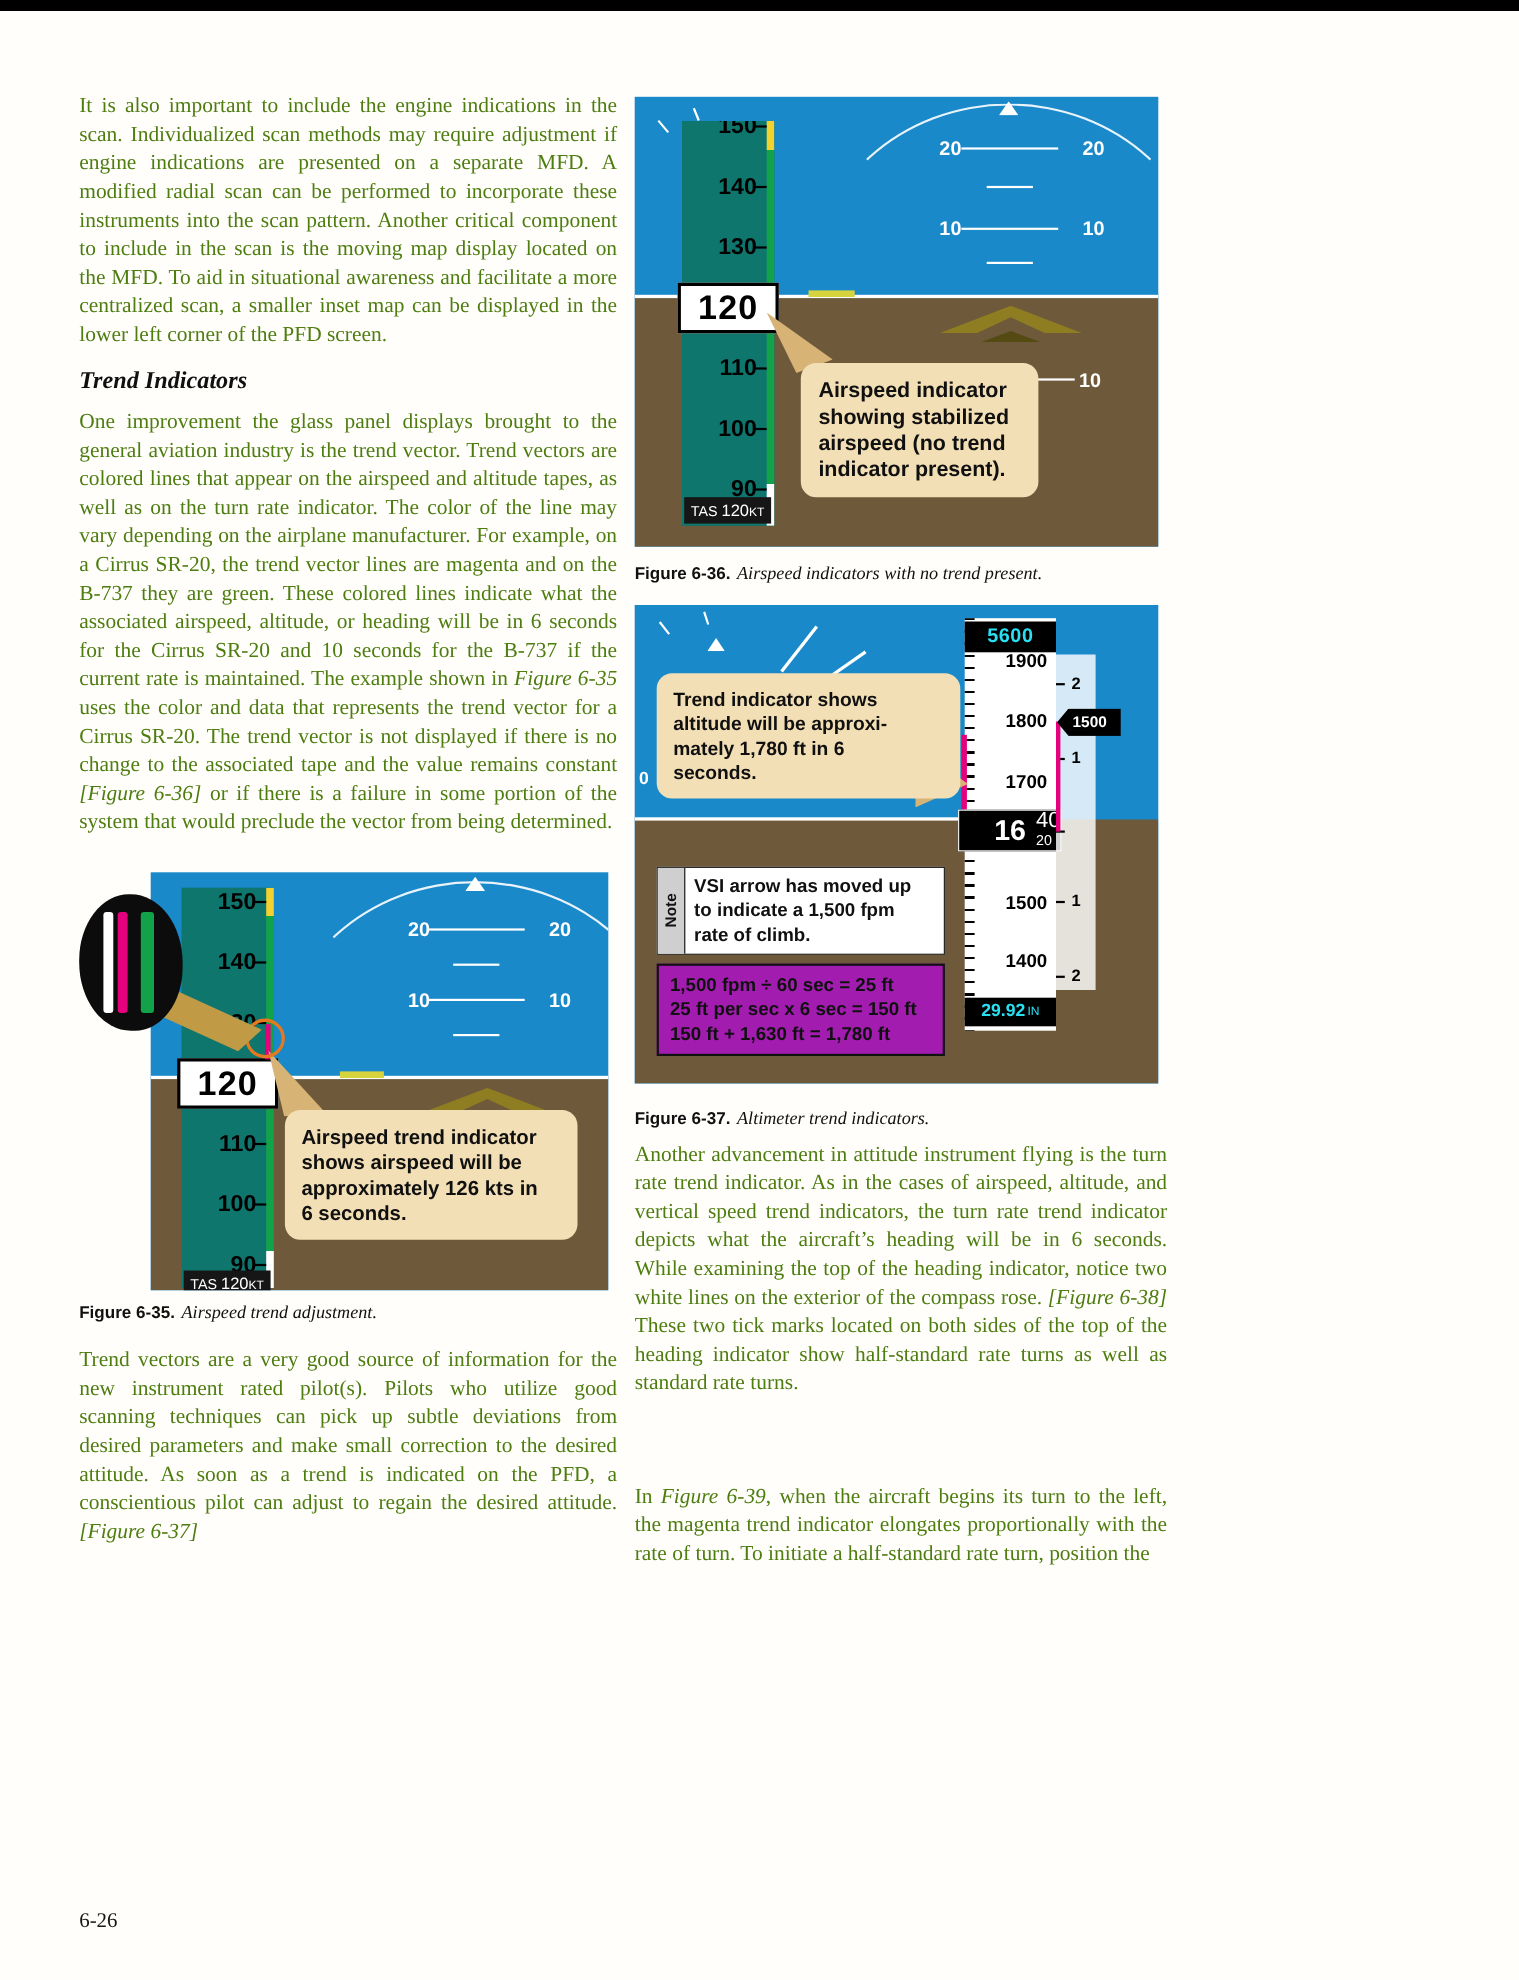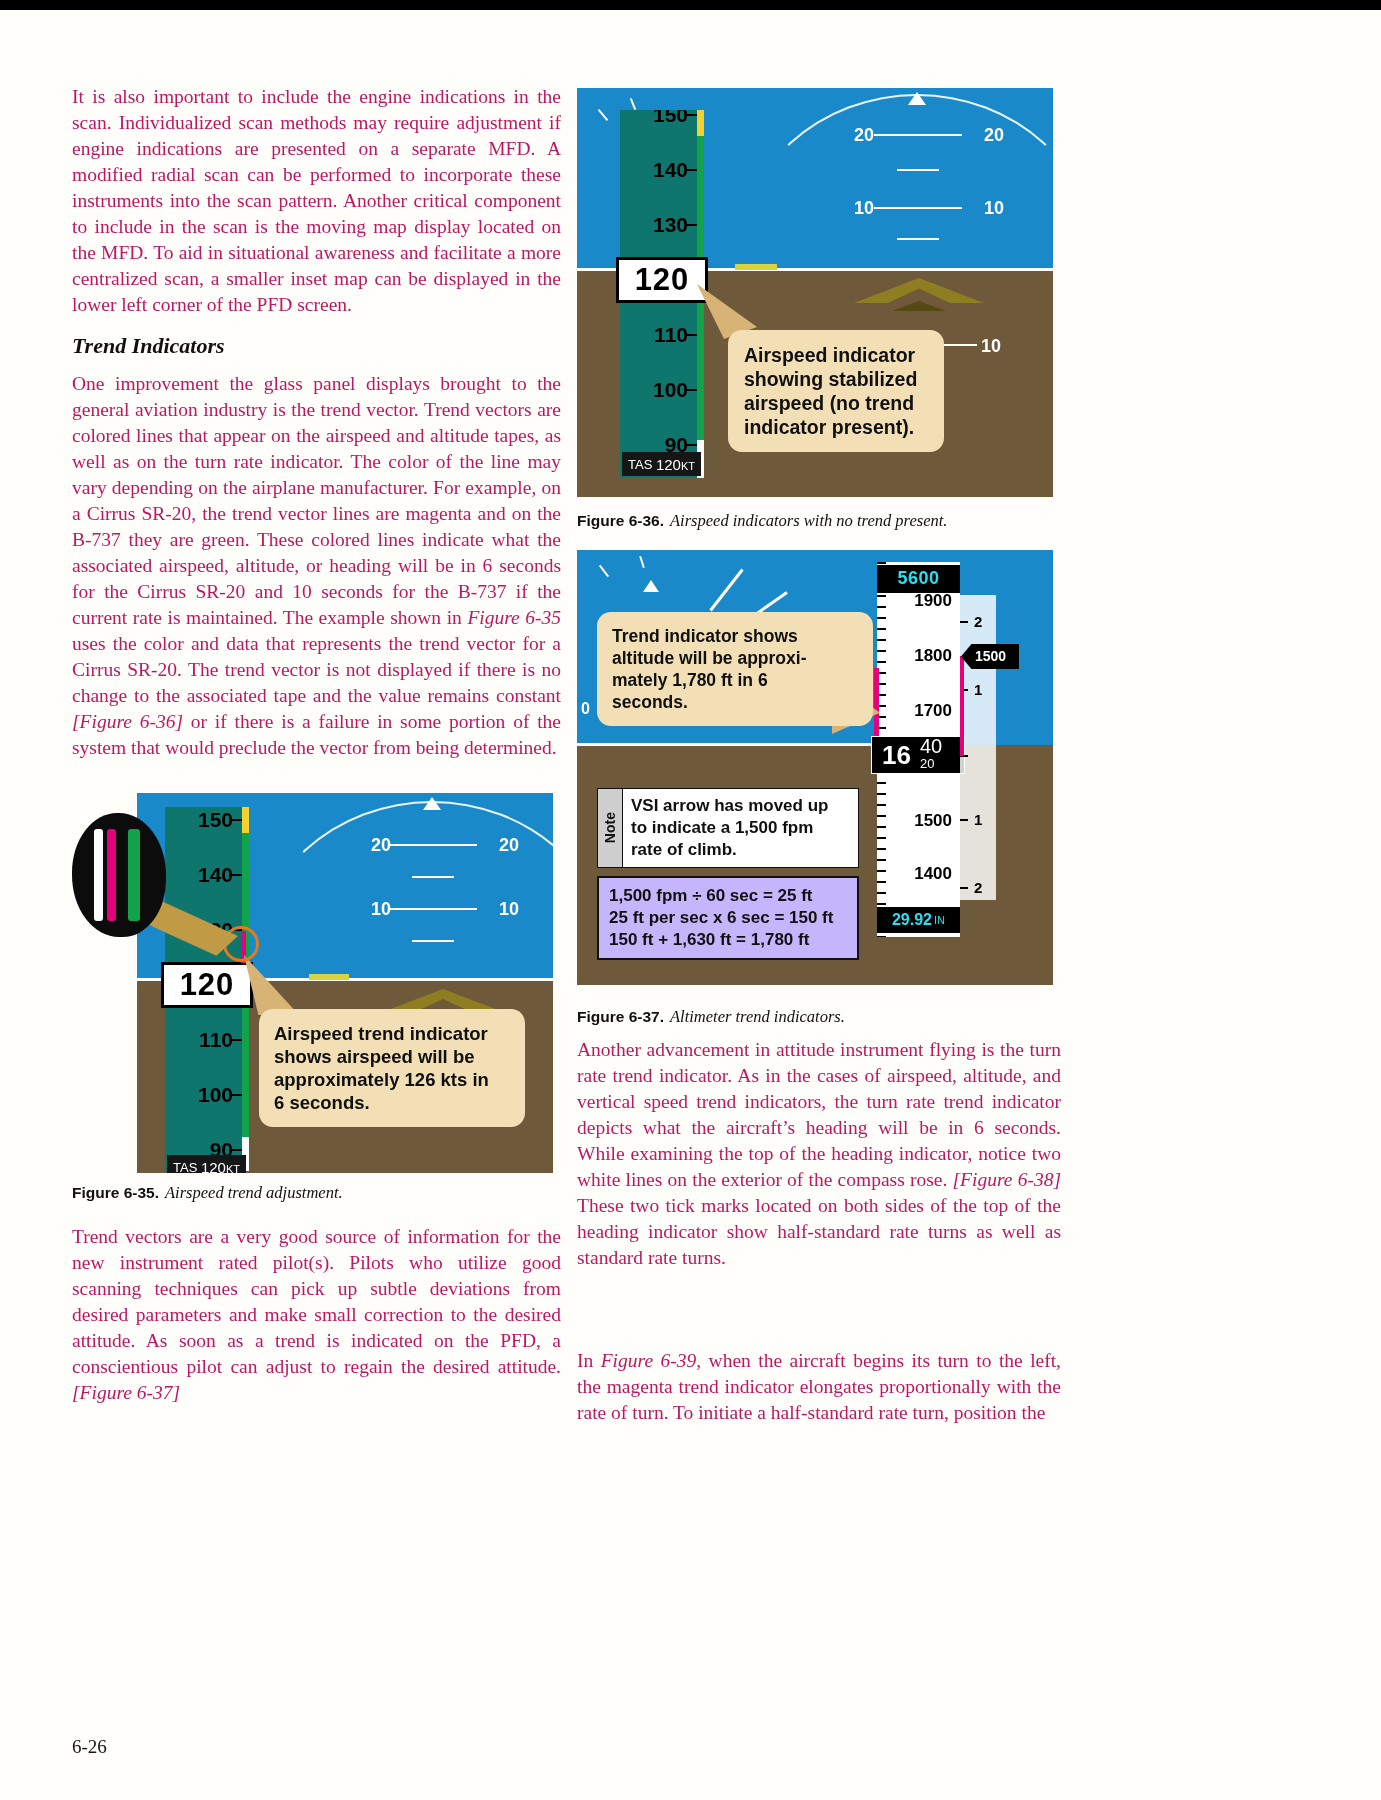--- a/index.html
+++ b/index.html
@@ -1,20 +1,20 @@
 <!DOCTYPE html>
 <html><head>
 <meta charset="utf-8">
 <style>
   * { margin:0; padding:0; box-sizing:border-box; }
   html,body { width:1381px; height:1800px; }
   body { background:#fffefb; font-family:"Liberation Serif", serif; position:relative; color:#1b1b1b; }
   .abs { position:absolute; }
   .topbar { position:absolute; left:0; top:0; width:1381px; height:10px; background:#000; }
-  .body-text { position:absolute; font-size:19.5px; line-height:26px; text-align:justify; color:#be185d; }
+  .body-text { position:absolute; font-size:19.5px; line-height:26px; text-align:justify; color:#4d7c0f; }
   .body-text i { font-style:italic; }
   .heading { position:absolute; font-size:22px; font-weight:bold; font-style:italic; color:#101010; }
   .caption { position:absolute; white-space:nowrap; }
   .cap-label { font-family:"Liberation Sans", sans-serif; font-weight:bold; font-size:15.5px; color:#101010; }
   .cap-text { font-family:"Liberation Serif", serif; font-style:italic; font-size:16.5px; margin-left:6px; color:#101010; }
   .page-num { position:absolute; font-size:19px; color:#161616; }
 
   .fig { position:absolute; overflow:hidden; background:#1989ca; }
   .ground { position:absolute; background:#6e5a3b; }
   .wline { position:absolute; background:#fff; height:2px; }
@@ -56,21 +56,21 @@
   .vlab { position:absolute; color:#000; font:700 15px "Liberation Sans", sans-serif; }
   .vtick { position:absolute; left:0; width:8px; height:2px; background:#000; }
   .vsipointer { position:absolute; background:#000; color:#fff; clip-path:polygon(18% 0,100% 0,100% 100%,18% 100%,0 50%);
                 font:bold 14px/25px "Liberation Sans", sans-serif; padding-left:14px; }
   .magenta { background:#e5007d; position:absolute; }
 
   .notebox { position:absolute; display:flex; background:#fff; border:1.5px solid #111; }
   .notetab { width:25px; background:#cfcfcf; border-right:1.5px solid #111; display:flex; align-items:center; justify-content:center; }
   .notetab span { writing-mode:vertical-rl; transform:rotate(180deg); font:bold 14px "Liberation Sans", sans-serif; color:#111; }
   .notebody { padding:6px 8px; font:bold 17px/22px "Liberation Sans", sans-serif; color:#101010; white-space:pre-line; }
-  .calcbox { position:absolute; background:#c4b5fd; border:2px solid #111; padding:7px 10px;
+  .calcbox { position:absolute; background:#a21caf; border:2px solid #111; padding:7px 10px;
              font:bold 17px/22px "Liberation Sans", sans-serif; color:#101010; white-space:pre-line; }
 
   .blob { position:absolute; background:#0c0c0c; border-radius:48% 50% 46% 50%; }
   .blobbar { position:absolute; border-radius:3px; }
   .tail { position:absolute; background:#c09a44; clip-path:polygon(0 12%, 100% 72%, 80% 96%, 0 48%); }
   .hilite { position:absolute; border:3.5px solid #e4791f; border-radius:50%; }
   .wtick { position:absolute; background:#fff; }
 </style>
 </head>
 <body>
@@ -215,21 +215,21 @@
       <span class="alnum" style="top:139px;">1700</span>
       <span class="alnum" style="top:249px;">1500</span>
       <span class="alnum" style="top:302px;">1400</span>
       <div class="selaltbox" style="left:0;top:3px;width:83px;height:28px;">5600</div>
       <div class="barobox" style="left:0;top:345px;width:83px;height:26px;">
         <span class="baro-v">29.92</span>
           <span class="baro-u">IN</span>
       </div>
     </div>
     <div class="magenta" style="left:297px;top:118px;width:5px;height:68px;"></div>
-    <div class="curalt" style="left:294px;top:186px;width:94px;height:38px;">
+    <div class="curalt" style="left:294px;top:186px;width:94px;height:38px;justify-content:flex-end;">
       <span class="ca-h">16</span>
       <div class="ca-drum">
         <span>40</span>
         <span>20</span>
       </div>
     </div>
 
     <div class="vsistrip" style="left:383px;top:45px;width:36px;height:305px;">
       <span class="vlab" style="left:14px;top:18px;">2</span>
       <span class="vlab" style="left:14px;top:86px;">1</span>

